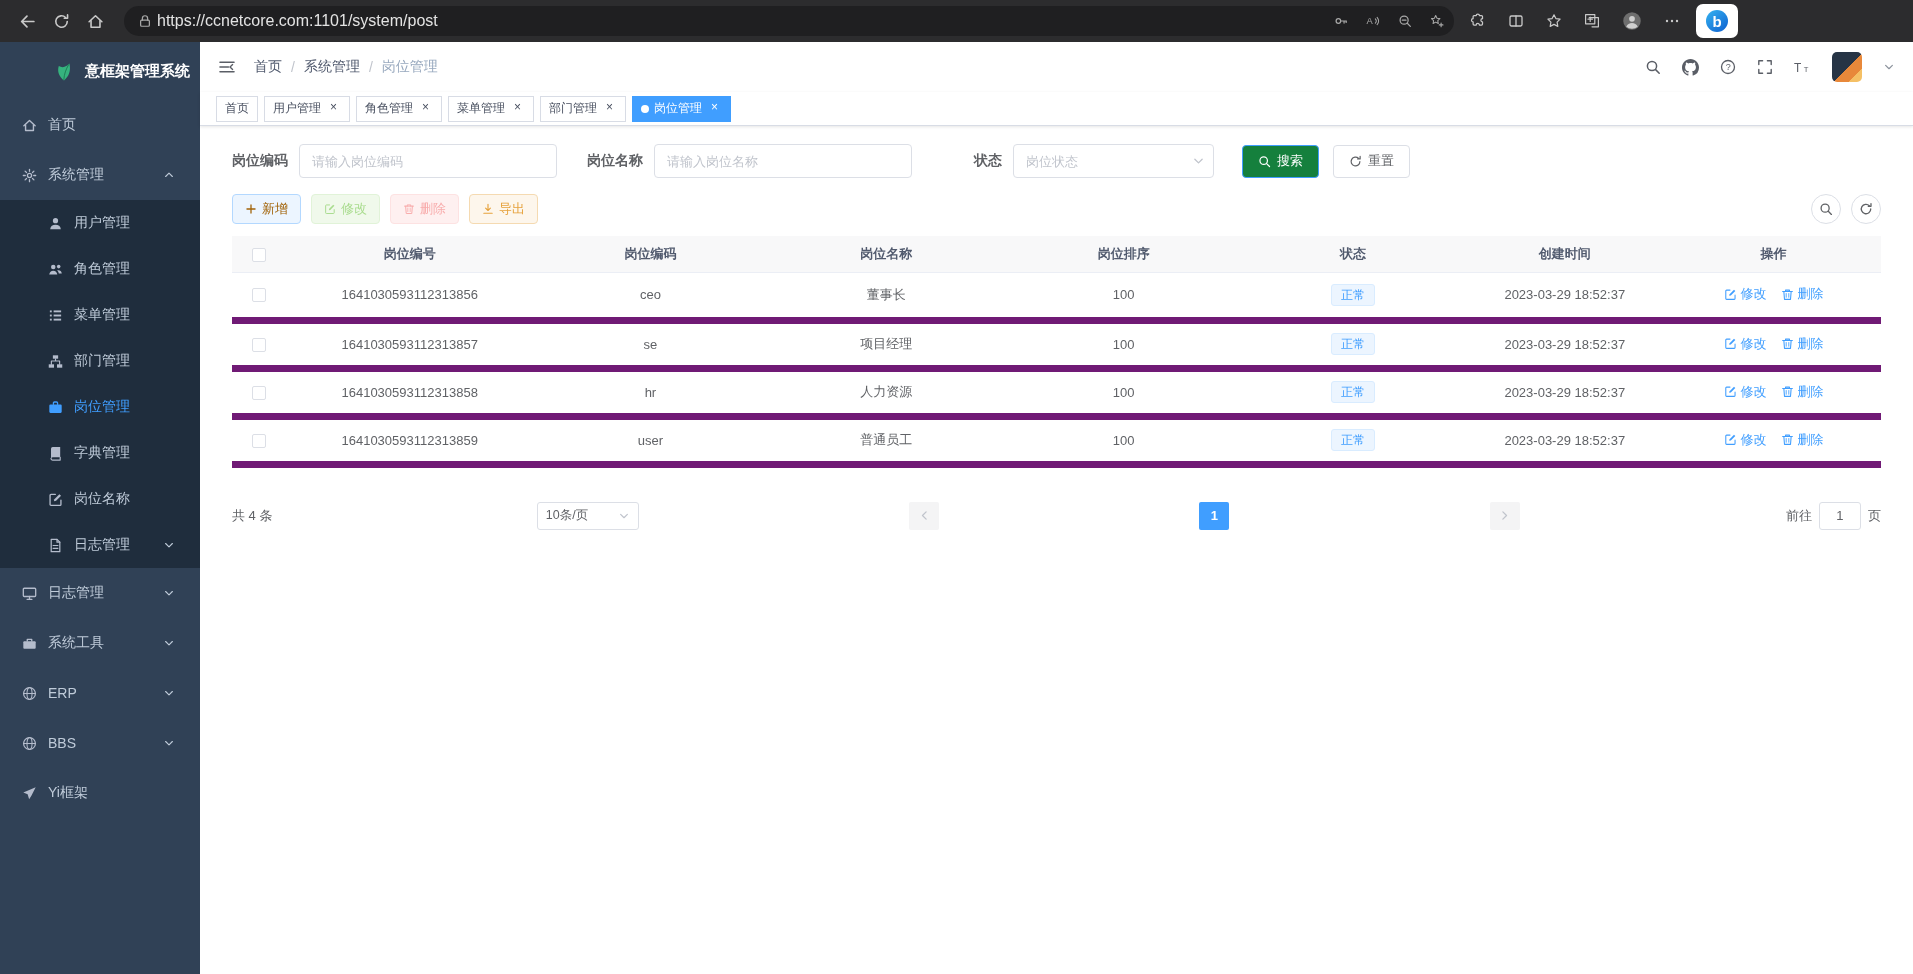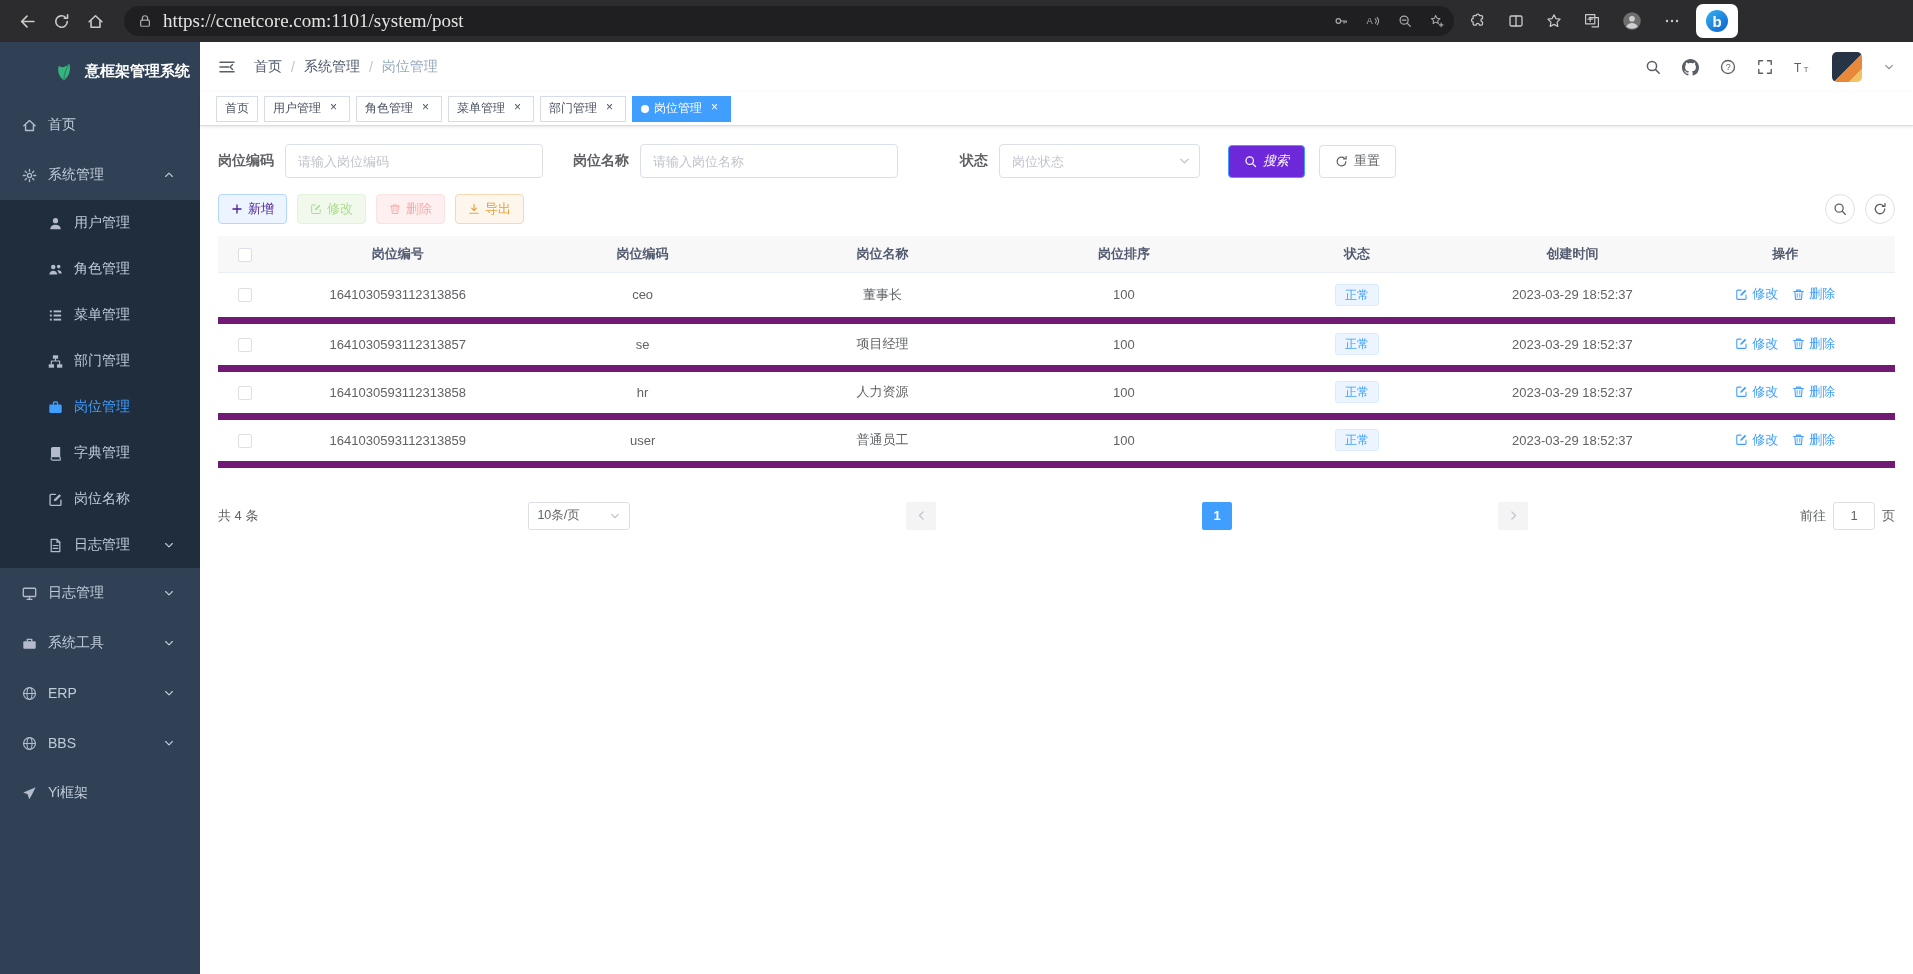--- a/index.html
+++ b/index.html
@@ -8,21 +8,21 @@
   .icon{display:inline-flex;align-items:center;justify-content:center;line-height:0;}
   .icon svg{width:1em;height:1em;display:block;}
 
   
   .browser-bar{height:42px;background:#2c2c2e;display:flex;align-items:center;padding:0 10px;}
   .bb-btn{width:34px;height:32px;border-radius:5px;display:flex;align-items:center;justify-content:center;
     color:#c9c9c9;font-size:17px;cursor:pointer;flex-shrink:0;}
   .address{flex:1;max-width:1330px;height:30px;margin:0 12px;background:#1f1f21;border-radius:15px;
     display:flex;align-items:center;padding:0 10px 0 14px;min-width:0;}
   .address .icon{color:#a8a8a8;font-size:14px;}
-  .address .url{font-size:19px;color:#e3e3e3;margin-left:11px;white-space:nowrap;overflow:hidden;font-family:Liberation Serif, serif;}
+  .address .url{font-size:16px;color:#e3e3e3;margin-left:5px;white-space:nowrap;overflow:hidden;}
   .addr-right{margin-left:auto;display:flex;align-items:center;gap:18px;color:#bdbdbd;font-size:15px;}
   .bb-right{display:flex;align-items:center;gap:22px;margin:0 6px 0 4px;color:#c9c9c9;font-size:16px;}
   .bing-btn{width:42px;height:34px;background:#fff;border-radius:7px;display:flex;align-items:center;
     justify-content:center;margin-left:10px;cursor:pointer;flex-shrink:0;}
   .bing-logo{width:22px;height:22px;border-radius:50%;background:linear-gradient(140deg,#35b3f0,#0d5fd0);
     color:#fff;font-weight:bold;font-size:15px;display:flex;align-items:center;justify-content:center;}
 
   
   .app{display:flex;height:calc(100% - 42px);}
   .sidebar{width:200px;background:#304156;flex-shrink:0;color:#bfcbd9;overflow:hidden;}
@@ -54,41 +54,41 @@
   
   .tags-bar{height:34px;display:flex;align-items:center;gap:6px;padding:0 16px;background:#fff;
     border-bottom:1px solid #d8dce5;box-shadow:0 1px 3px 0 rgba(0,0,0,.10);}
   .tag{height:26px;display:inline-flex;align-items:center;gap:5px;padding:0 8px;border:1px solid #d8dce5;
     background:#fff;color:#495060;font-size:12px;cursor:pointer;white-space:nowrap;}
   .tag.active{background:#409eff;border-color:#409eff;color:#fff;}
   .tag .dot{width:8px;height:8px;border-radius:50%;background:#fff;display:inline-block;}
   .tclose{width:15px;height:15px;line-height:13px;text-align:center;border-radius:50%;font-size:12px;}
 
   
-  .content{padding:18px 18px 0;flex:1;}
+  .content{padding:18px 32px 0;flex:1;}
   .filter-row{display:flex;align-items:center;margin-bottom:16px;}
   .f-label{font-weight:bold;color:#606266;font-size:14px;margin-right:11px;white-space:nowrap;}
   .f-input{width:258px;height:34px;border:1px solid #dcdfe6;border-radius:4px;padding:0 12px;font-size:13px;
     color:#606266;outline:none;background:#fff;font-family:inherit;}
   .f-input::placeholder{color:#c0c4cc;}
   .f-sel{width:201px;position:relative;}
   .f-sel .f-input{width:100%;padding-right:30px;}
   .sel-caret{position:absolute;right:9px;top:50%;transform:translateY(-50%);color:#c0c4cc;font-size:13px;}
   .ml30{margin-left:30px;} .ml60{margin-left:62px;} .ml28{margin-left:28px;} .ml14{margin-left:14px;}
   .btn{height:33px;border-radius:4px;font-size:13px;display:inline-flex;align-items:center;gap:6px;
     padding:0 15px;cursor:pointer;border:1px solid transparent;font-family:inherit;background:#fff;}
   .btn .icon{font-size:13px;}
-  .btn-primary{background:#6d28d9;border-color:#409eff;color:#fff;font-style:italic;}
+  .btn-primary{background:#15803d;border-color:#409eff;color:#fff;}
   .btn-plain{border-color:#dcdfe6;color:#606266;}
 
   .toolbar-row{display:flex;align-items:center;margin-bottom:12px;}
   .btn-sm{height:30px;padding:0 12px;border-radius:4px;font-size:13px;display:inline-flex;align-items:center;
     gap:5px;border:1px solid;cursor:pointer;margin-right:10px;font-family:inherit;}
   .btn-sm .icon{font-size:12px;}
-  .b-add{background:#ecf5ff;border-color:#b3d8ff;color:#4c1d95;}
+  .b-add{background:#ecf5ff;border-color:#b3d8ff;color:#a16207;}
   .b-edit{background:#f0f9eb;border-color:#e1f3d8;color:#a9dc8e;cursor:not-allowed;}
   .b-del{background:#fef0f0;border-color:#fde2e2;color:#f8abab;cursor:not-allowed;}
   .b-exp{background:#fdf6ec;border-color:#f5dab1;color:#e6a23c;}
   .tool-right{margin-left:auto;display:flex;gap:10px;}
   .circle-btn{width:30px;height:30px;border-radius:50%;border:1px solid #dcdfe6;background:#fff;color:#606266;
     display:flex;align-items:center;justify-content:center;font-size:14px;cursor:pointer;}
 
   table{width:100%;border-collapse:collapse;table-layout:fixed;}
   th{background:#f8f8f9;color:#515a6e;font-size:13px;font-weight:bold;height:36px;text-align:center;
     border-bottom:1px solid #ebeef5;}

